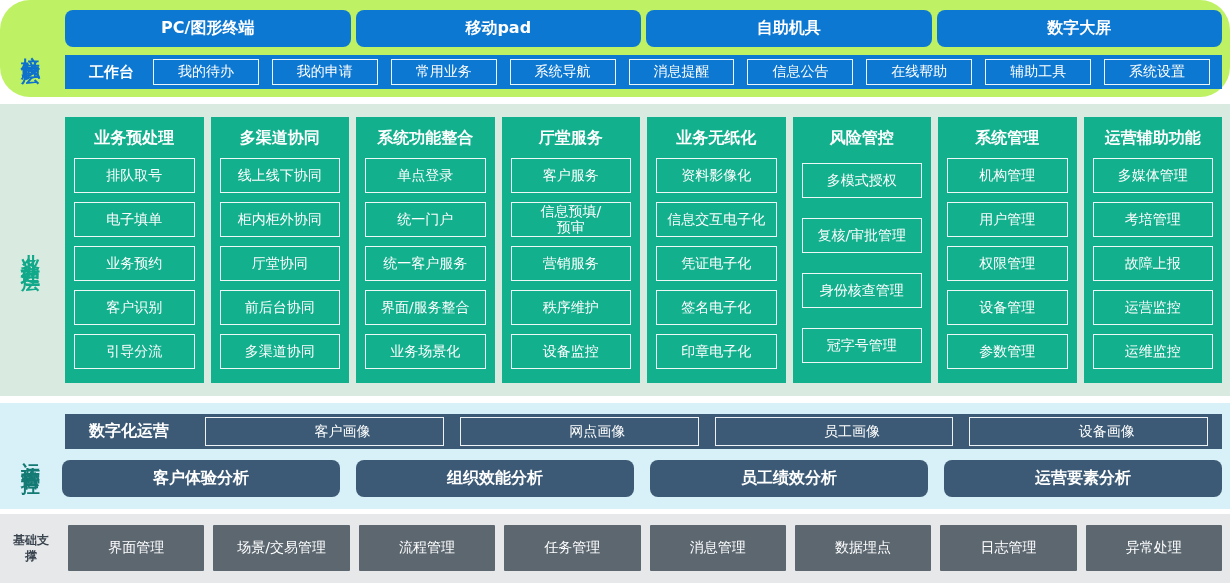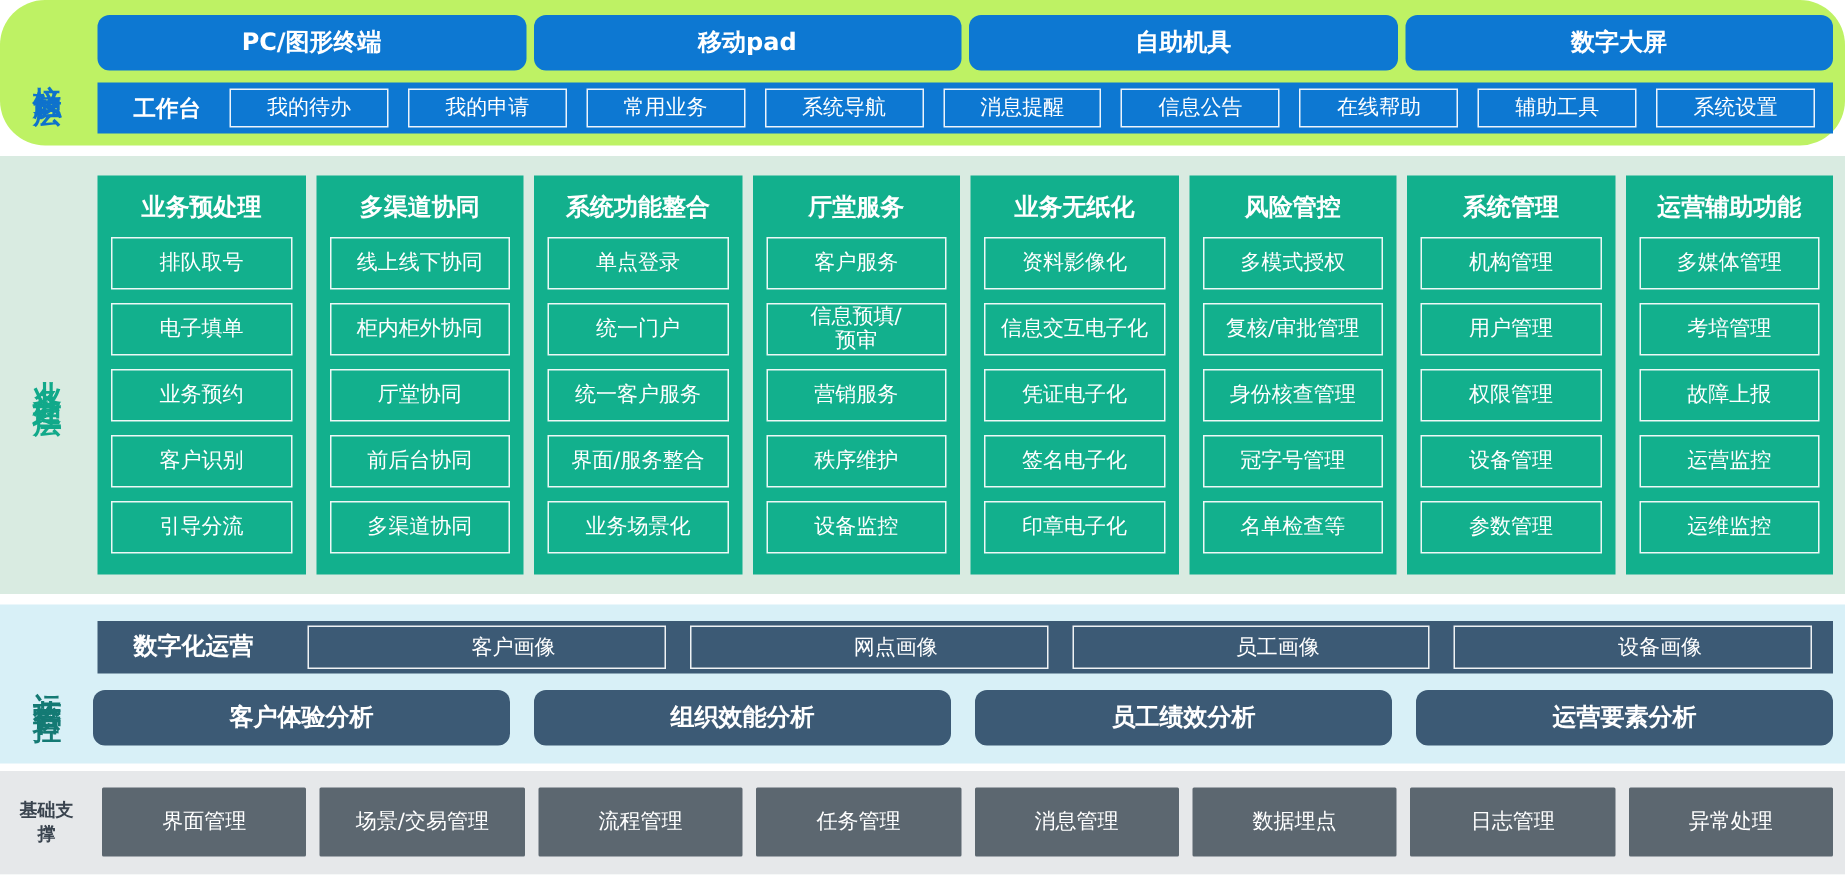--- a/index.html
+++ b/index.html
@@ -132,21 +132,20 @@
           <div class="biz-item">印章电子化</div>
         </div>
       </div>
       <div class="biz-col">
         <div class="biz-title">风险管控</div>
         <div class="biz-items">
           <div class="biz-item">多模式授权</div>
           <div class="biz-item">复核/审批管理</div>
           <div class="biz-item">身份核查管理</div>
           <div class="biz-item">冠字号管理</div>
-          <div class="biz-item">名单检查等</div>
         </div>
       </div>
       <div class="biz-col">
         <div class="biz-title">系统管理</div>
         <div class="biz-items">
           <div class="biz-item">机构管理</div>
           <div class="biz-item">用户管理</div>
           <div class="biz-item">权限管理</div>
           <div class="biz-item">设备管理</div>
           <div class="biz-item">参数管理</div>

